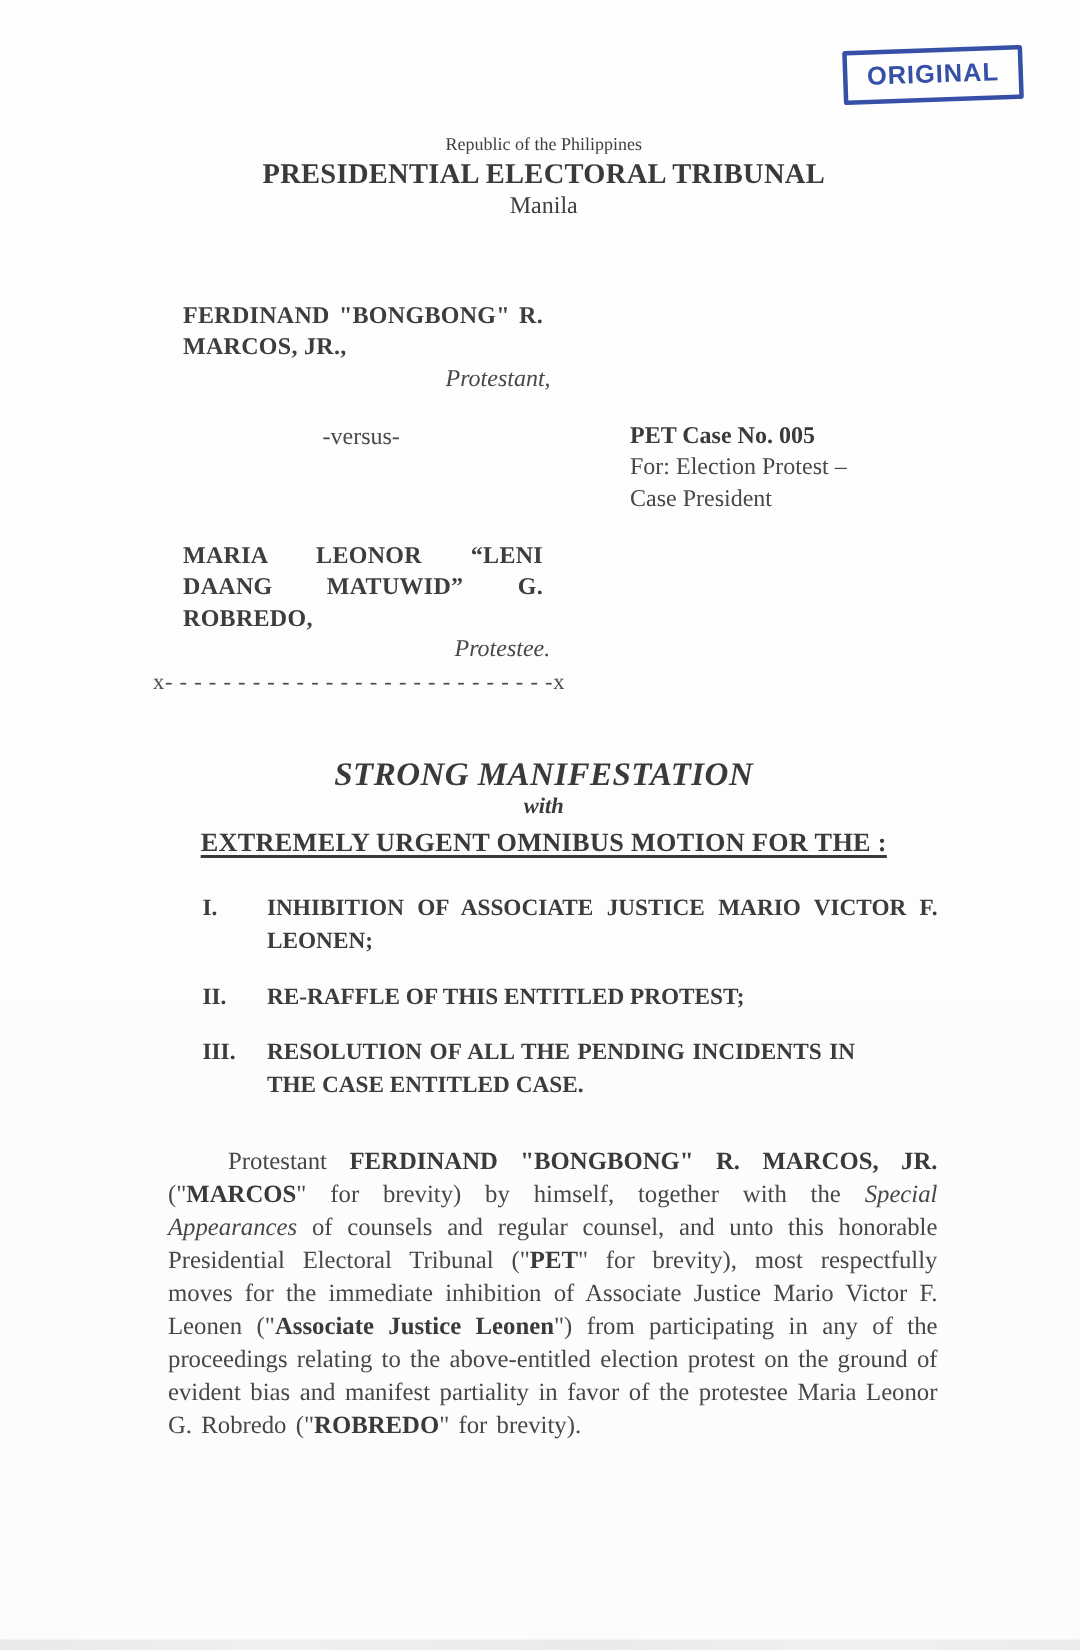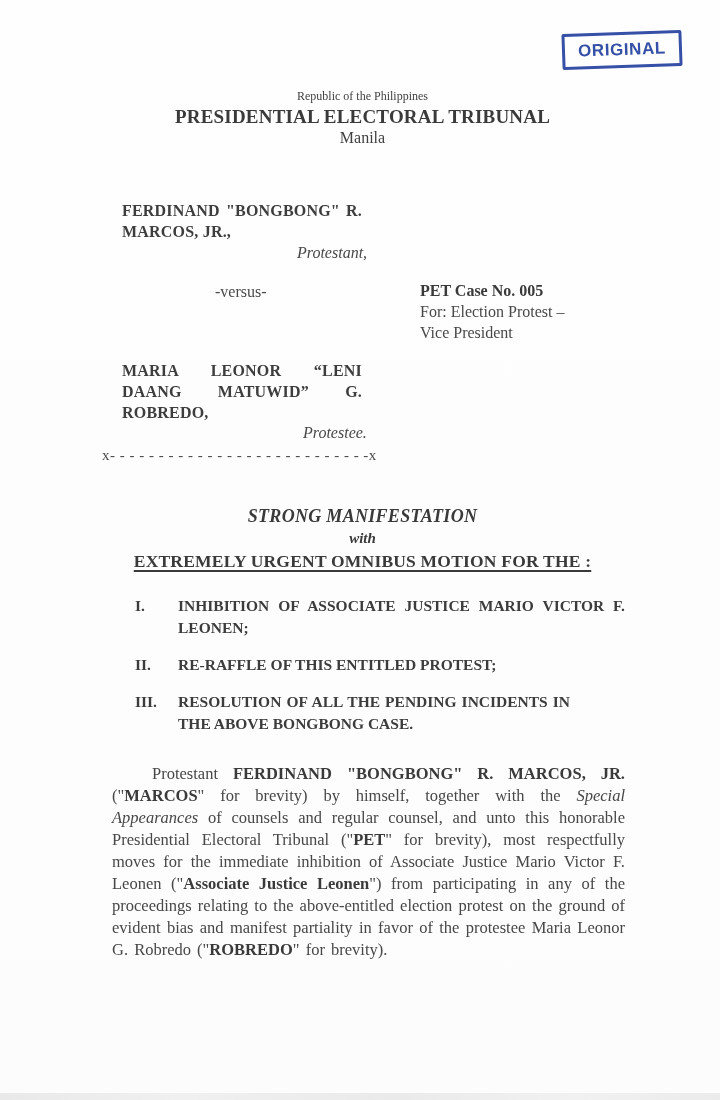--- a/index.html
+++ b/index.html
@@ -73,21 +73,21 @@
     top: 247px;
     left: 2px;
     font-size: 15px;
     letter-spacing: 0.5px;
     white-space: nowrap;
     color: #4a4a4a;
   }
 
   
   .doc-title { margin-top: 40px; text-align: center; color: #3a3a3a; }
-  .t1 { font-size: 18px;   font-weight: bold; font-style: italic; line-height: 22px; letter-spacing: 0.3px; margin-top: 12px; }
+  .t1 { font-size: 22px;   font-weight: bold; font-style: italic; line-height: 22px; letter-spacing: 0.3px; margin-top: 12px; }
   .t2 { font-size: 15px; font-weight: bold; font-style: italic; line-height: 22px; }
   .t3 { font-size: 17.5px; font-weight: bold; line-height: 24px; letter-spacing: 0.2px; }
   .t3 span { text-decoration: underline; text-decoration-thickness: 2px; text-underline-offset: 3px; }
 
   
   .motions { margin-top: 22px; color: #3c3c3c; }
   .motion-item {
     position: relative;
     padding-left: 78px;
     margin-bottom: 15px;
@@ -138,21 +138,21 @@
       <div class="h-line3">Manila</div>
     </header>
 
     <section class="caption">
       <div class="party-name party-protestant">FERDINAND "BONGBONG" R. MARCOS, JR.,</div>
       <div class="role role-protestant">Protestant,</div>
       <div class="versus">-versus-</div>
       <div class="case-info">
         <div class="case-no">PET Case No. 005</div>
         <div class="case-for">For: Election Protest –</div>
-        <div class="case-for">Vice President</div>
+        <div class="case-for">Case President</div>
       </div>
       <div class="party-name party-protestee">MARIA LEONOR “LENI DAANG MATUWID” G. ROBREDO,</div>
       <div class="role role-protestee">Protestee.</div>
       <div class="divider">x- - - - - - - - - - - - - - - - - - - - - - - - - - -x</div>
     </section>
 
     <section class="doc-title">
       <div class="t1">STRONG MANIFESTATION</div>
       <div class="t2">with</div>
       <div class="t3"><span>EXTREMELY URGENT OMNIBUS MOTION FOR THE :</span></div>
@@ -162,21 +162,21 @@
       <div class="motion-item m1">
         <span class="numeral">I.</span>
         <span class="motion-text">INHIBITION OF ASSOCIATE JUSTICE MARIO VICTOR F. LEONEN;</span>
       </div>
       <div class="motion-item m2">
         <span class="numeral">II.</span>
         <span class="motion-text">RE-RAFFLE OF THIS ENTITLED PROTEST;</span>
       </div>
       <div class="motion-item m3">
         <span class="numeral">III.</span>
-        <span class="motion-text">RESOLUTION OF ALL THE PENDING INCIDENTS IN THE ABOVE BONGBONG CASE.</span>
+        <span class="motion-text">RESOLUTION OF ALL THE PENDING INCIDENTS IN THE CASE ENTITLED CASE.</span>
       </div>
     </section>
 
     <p class="body-par"><span class="r">Protestant </span><span class="b">FERDINAND "BONGBONG" R. MARCOS, JR. </span><span class="r">("</span><span class="b">MARCOS</span><span class="r">" for brevity) by himself, together with the </span><span class="i">Special Appearances</span><span class="r"> of counsels and regular counsel, and unto this honorable Presidential Electoral Tribunal ("</span><span class="b">PET</span><span class="r">" for brevity), most respectfully moves for the immediate inhibition of Associate Justice Mario Victor F. Leonen ("</span><span class="b">Associate Justice Leonen</span><span class="r">") from participating in any of the proceedings relating to the above-entitled election protest on the ground of evident bias and manifest partiality in favor of the protestee Maria Leonor G. Robredo ("</span><span class="b">ROBREDO</span><span class="r">" for brevity).</span></p>
 
   </div>
 
   <div class="bottom-strip"></div>
 </div>
 

